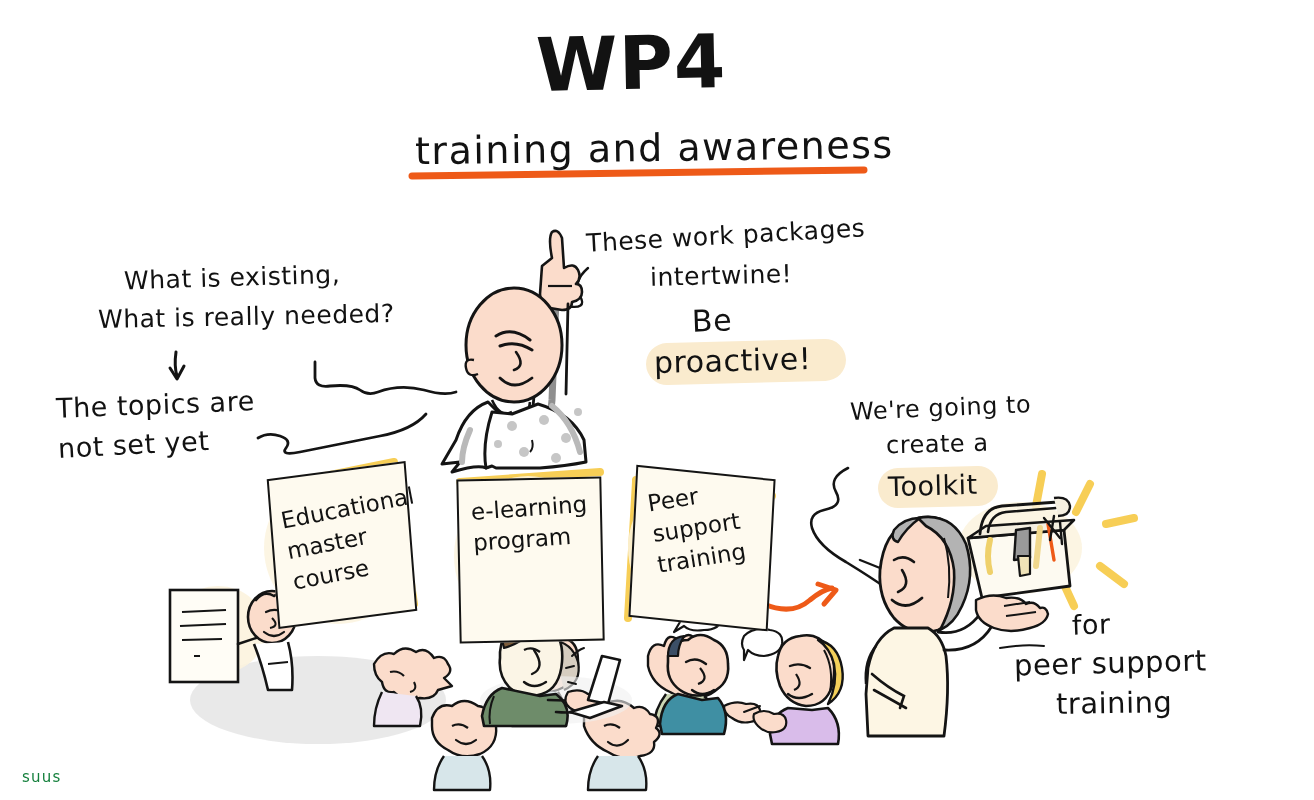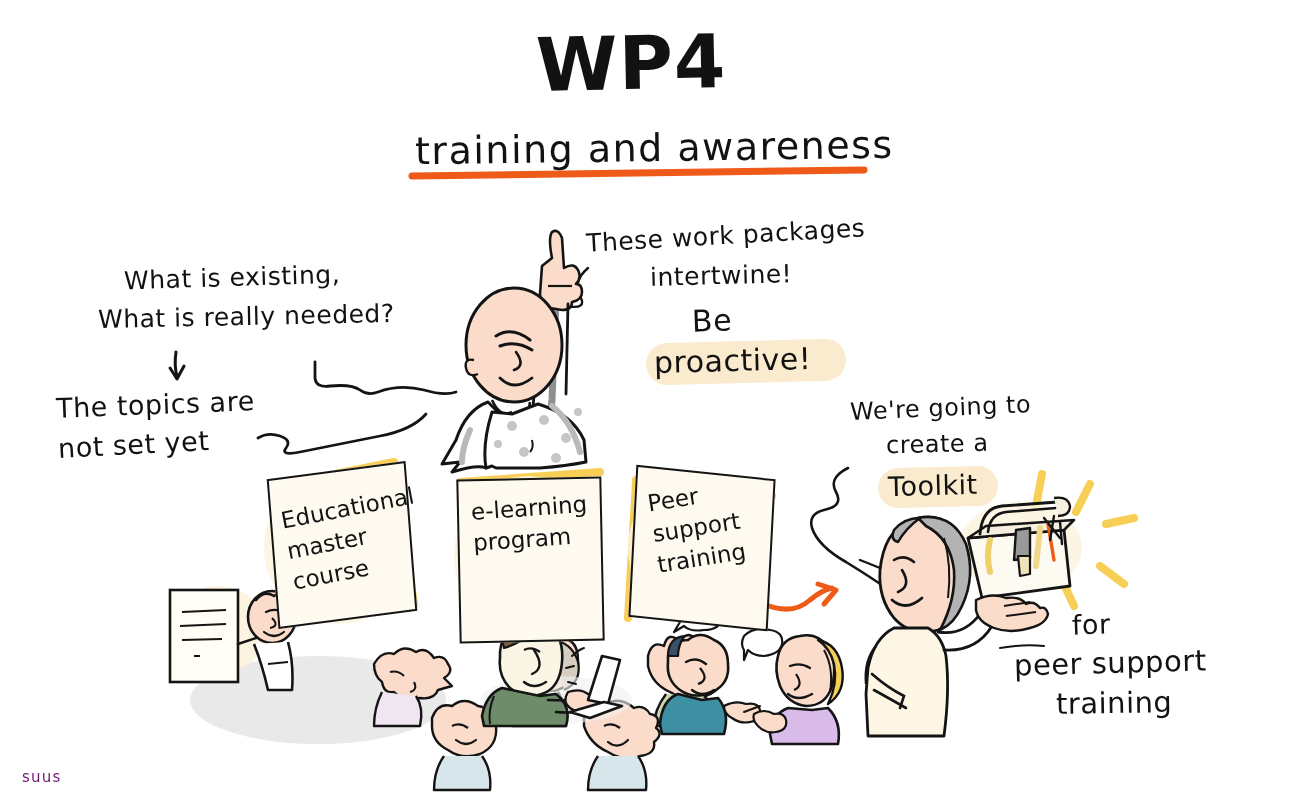--- a/index.html
+++ b/index.html
@@ -149,21 +149,21 @@
     top: 688px;
     font-size: 29px;
     font-weight: 400;
     transform: rotate(-1deg);
   }
   .signature {
     left: 22px;
     top: 769px;
     font-size: 15px;
     font-weight: 400;
-    color: #701a75;
+    color: #15803d;
     letter-spacing: 1.2px;
   }
   
   .highlight {
     position: absolute;
     border-radius: 22px;
     background: #FAEBCE;
     z-index: 1;
   }
   .hl-proactive {

